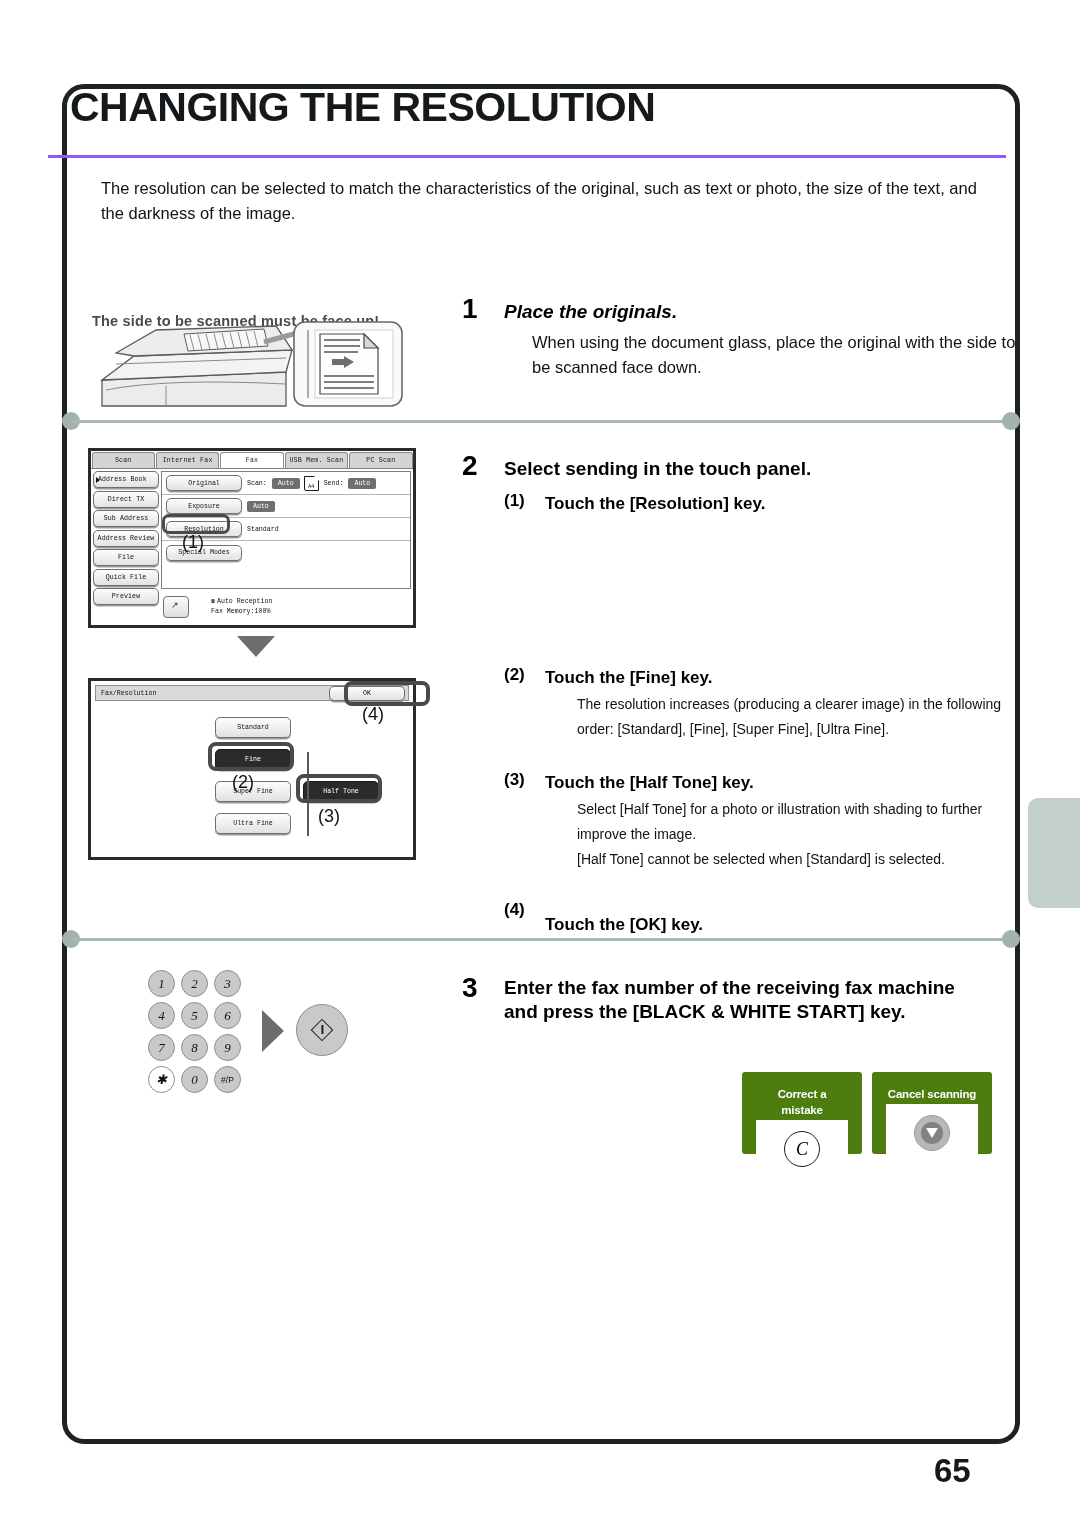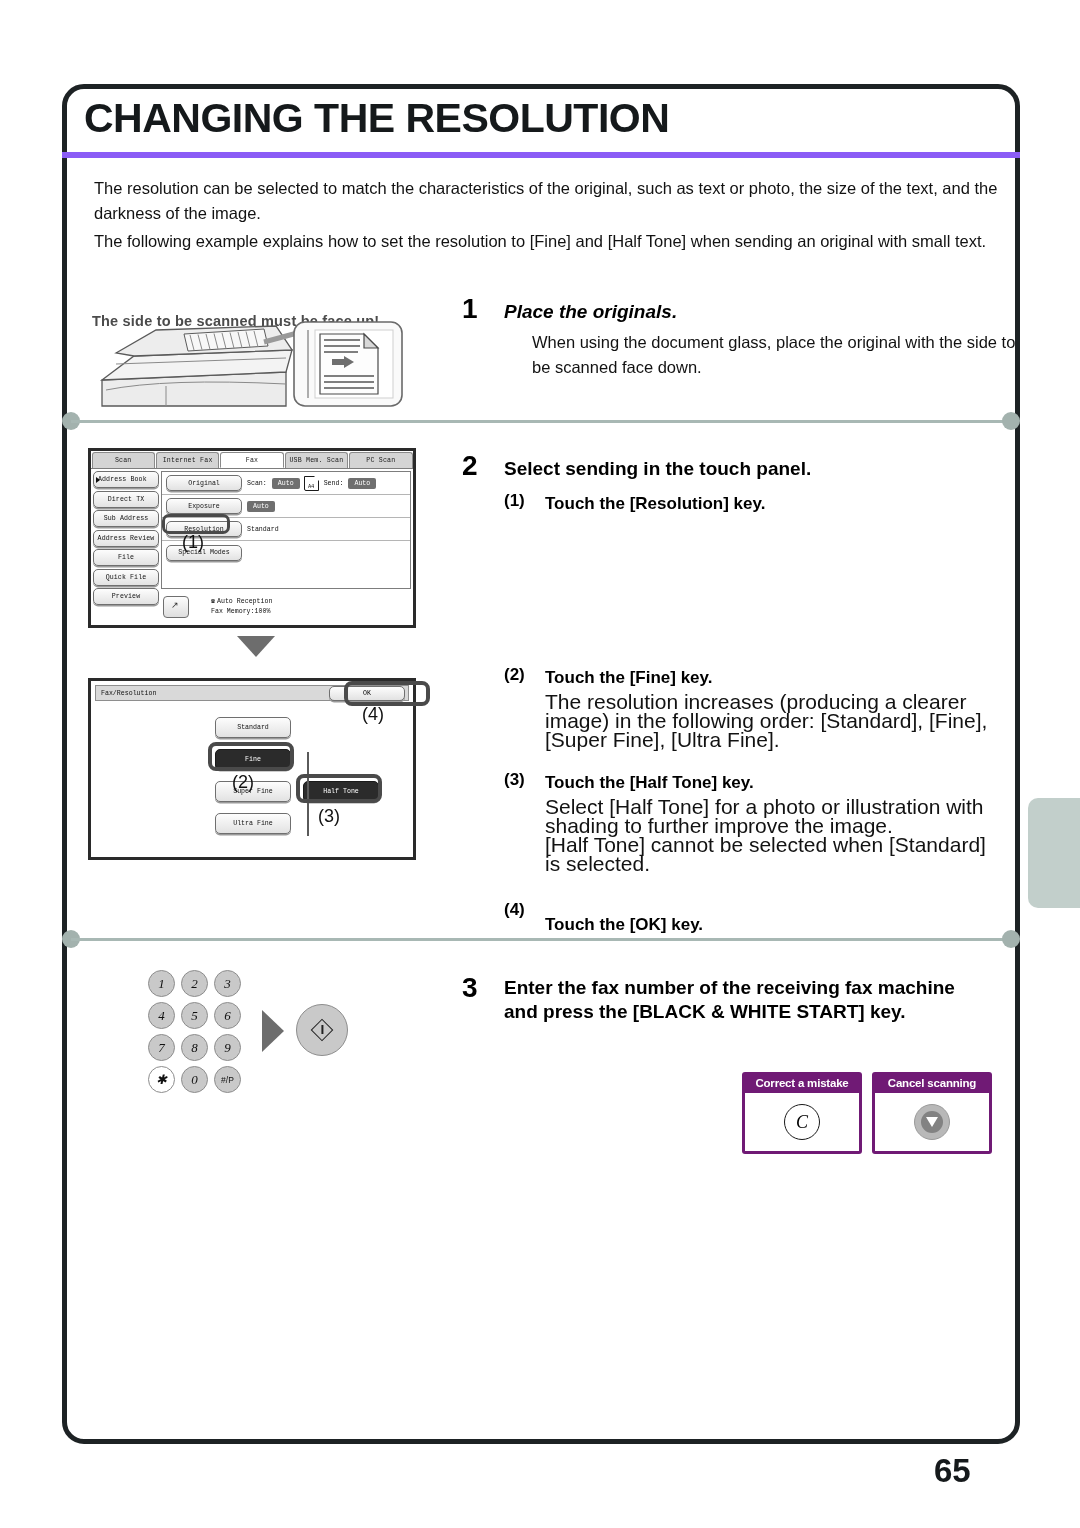--- a/index.html
+++ b/index.html
@@ -19,42 +19,42 @@
     left:62px; top:84px;
     width:958px; height:1360px;
     border:5px solid #1d2224;
     border-radius:22px;
     background:#fff;
   }
 
   
   #title-banner{
     position:absolute;
-    left:62px; top:84px;
+    left:48px; top:84px;
     width:958px; height:74px;
-    border-bottom:6px solid #8b5cf6;
-    display:flex; align-items:center;
+    border-bottom:3px solid #8b5cf6;
+    display:flex; align-items:flex-start;
   }
   #page-title{
     font-size:41px;
     font-weight:bold;
     letter-spacing:-0.5px;
     margin-left:22px;
     font-family:"Liberation Sans", sans-serif;
     color:#15191b;
   }
 
   
   #intro{
     position:absolute;
     left:86px; top:176px;
     width:912px;
   }
   #intro p{
-    margin:0 0 3px 8px;
+    margin:0 0 3px 15px;
     font-size:16.5px;
     line-height:25px;
     color:#121212;
   }
 
   
   .divider{
     position:absolute;
     left:62px;
     width:958px;
@@ -109,22 +109,23 @@
     position:absolute;
     font-size:17px; font-weight:bold;
   }
   .sub-head{
     position:absolute;
     font-size:17px; font-weight:bold;
     line-height:26px;
   }
   .sub-body{
     position:absolute;
-    font-size:21px; line-height:19px;
+    font-size:14px; line-height:25px;
     color:#121212;
+    margin-left:32px;
   }
 
   
   #faceup-note{
     position:absolute;
     left:92px; top:298px;
     font-size:14.5px; font-weight:bold;
     color:#4b4b4b;
     letter-spacing:0.2px;
     margin-top:15px;
@@ -417,23 +418,23 @@
     left:6px; top:2px;
     width:1.6px;height:9px;
     background:#222;
     transform:rotate(-45deg);
   }
 
   
   .cbox{
     position:absolute;
     width:120px; height:82px;
-    background:#701a75;
+    background:#4d7c0f;
     border-radius:3px;
-    padding:3px;
+    padding:14px;
   }
   .cbox .cap{
     font-size:11.5px;
     font-weight:bold;
     color:#ffffff;
     text-align:center;
     line-height:16px;
     letter-spacing:-0.2px;
   }
   .cbox .inner{
@@ -480,21 +481,20 @@
 <body>
 
 <div id="page-frame"></div>
 
 <div id="title-banner">
   <div id="page-title">CHANGING THE RESOLUTION</div>
 </div>
 
 <div id="intro">
   <p>The resolution can be selected to match the characteristics of the original, such as text or photo, the size of the text, and the darkness of the image.</p>
-  <p>The following example explains how to set the resolution to [Fine] and [Half Tone] when sending an original with small text.</p>
 </div>
 
 <div class="divider" id="divider-1">
   <div class="dot l"></div>
   <div class="bar"></div>
   <div class="dot r"></div>
 </div>
 <div class="divider" id="divider-2">
   <div class="dot l"></div>
   <div class="bar"></div>

